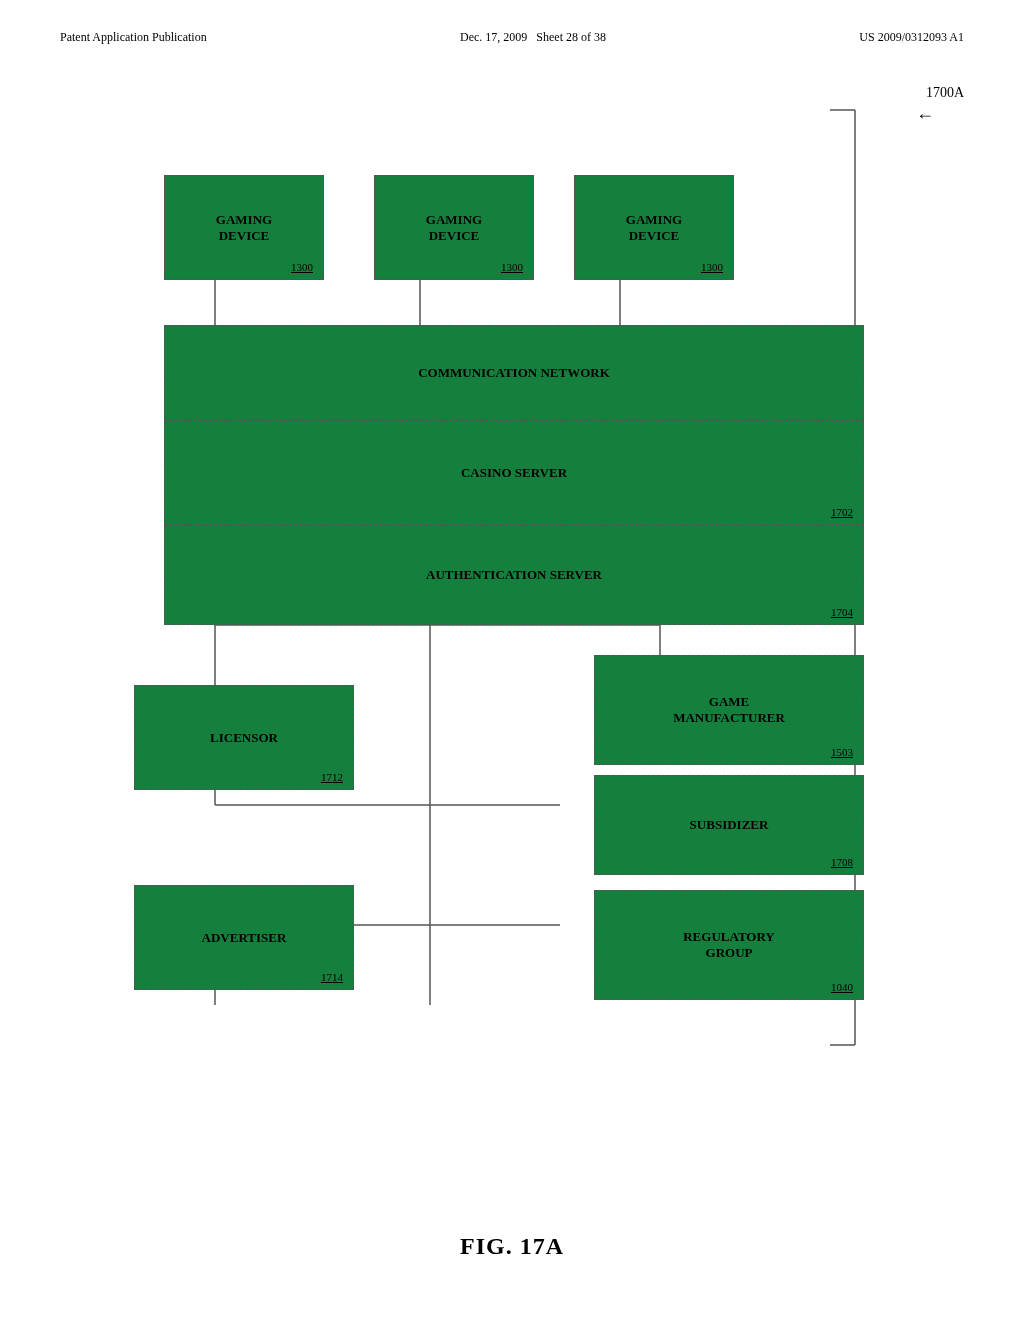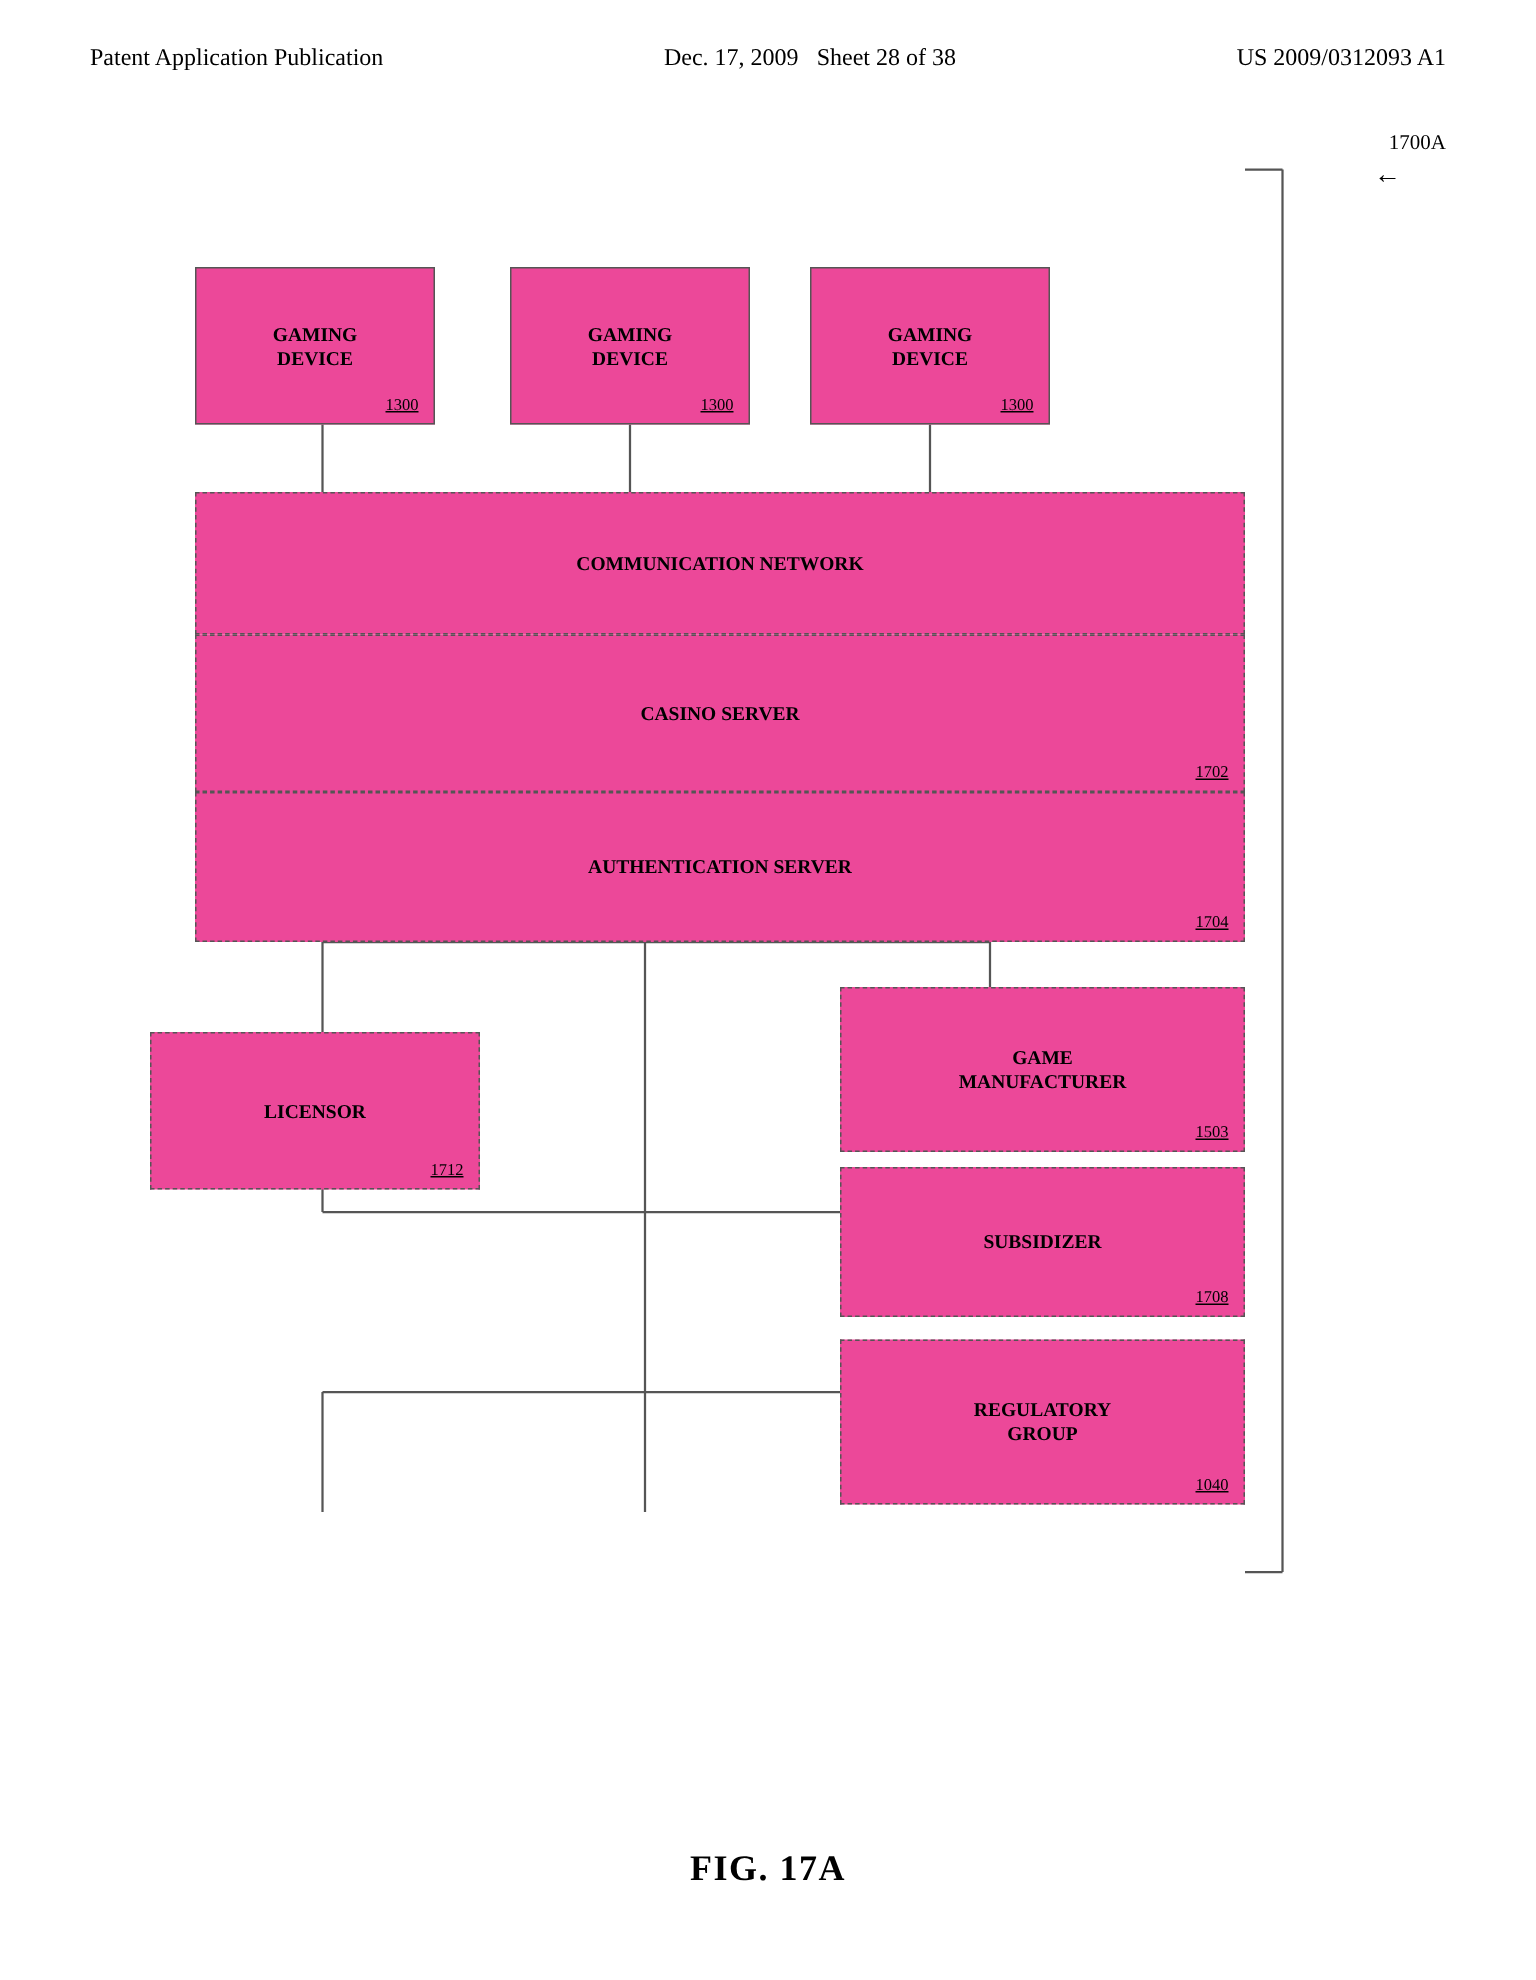--- a/index.html
+++ b/index.html
@@ -11,43 +11,44 @@
       position: relative;
       overflow: hidden;
     }
 
     
     .header {
       display: flex;
       justify-content: space-between;
       align-items: baseline;
       padding: 30px 60px 10px 60px;
-      font-size: 16px;
+      font-size: 12px;
     }
 
     
     .diagram-area {
       position: relative;
       width: 100%;
       height: 1100px;
       padding: 20px 112px;
     }
 
     
     .box {
       position: absolute;
       border: 1px solid #555;
-      background: #ec4899;
+      background: #15803d;
       text-align: center;
       font-size: 13px;
       font-weight: bold;
       display: flex;
       flex-direction: column;
       align-items: center;
       justify-content: center;
+      margin-left: 34px;
     }
 
     .box .box-number {
       position: absolute;
       bottom: 6px;
       right: 10px;
       font-weight: normal;
       text-decoration: underline;
       font-size: 11px;
     }
@@ -169,20 +170,24 @@
   <div class="box box-dashed" style="left:100px; top:630px; width:220px; height:105px;">
     <span>LICENSOR</span>
     <span class="box-number">1712</span>
   </div>
 
   <div class="box box-dashed" style="left:560px; top:720px; width:270px; height:100px;">
     <span>SUBSIDIZER</span>
     <span class="box-number">1708</span>
   </div>
 
+  <div class="box box-dashed" style="left:100px; top:830px; width:220px; height:105px;">
+    <span>ADVERTISER</span>
+    <span class="box-number">1714</span>
+  </div>
 
   <div class="box box-dashed" style="left:560px; top:835px; width:270px; height:110px;">
     <span>REGULATORY<br>GROUP</span>
     <span class="box-number">1040</span>
   </div>
 
 </div>
 
 <div class="figure-label">FIG. 17A</div>
 

